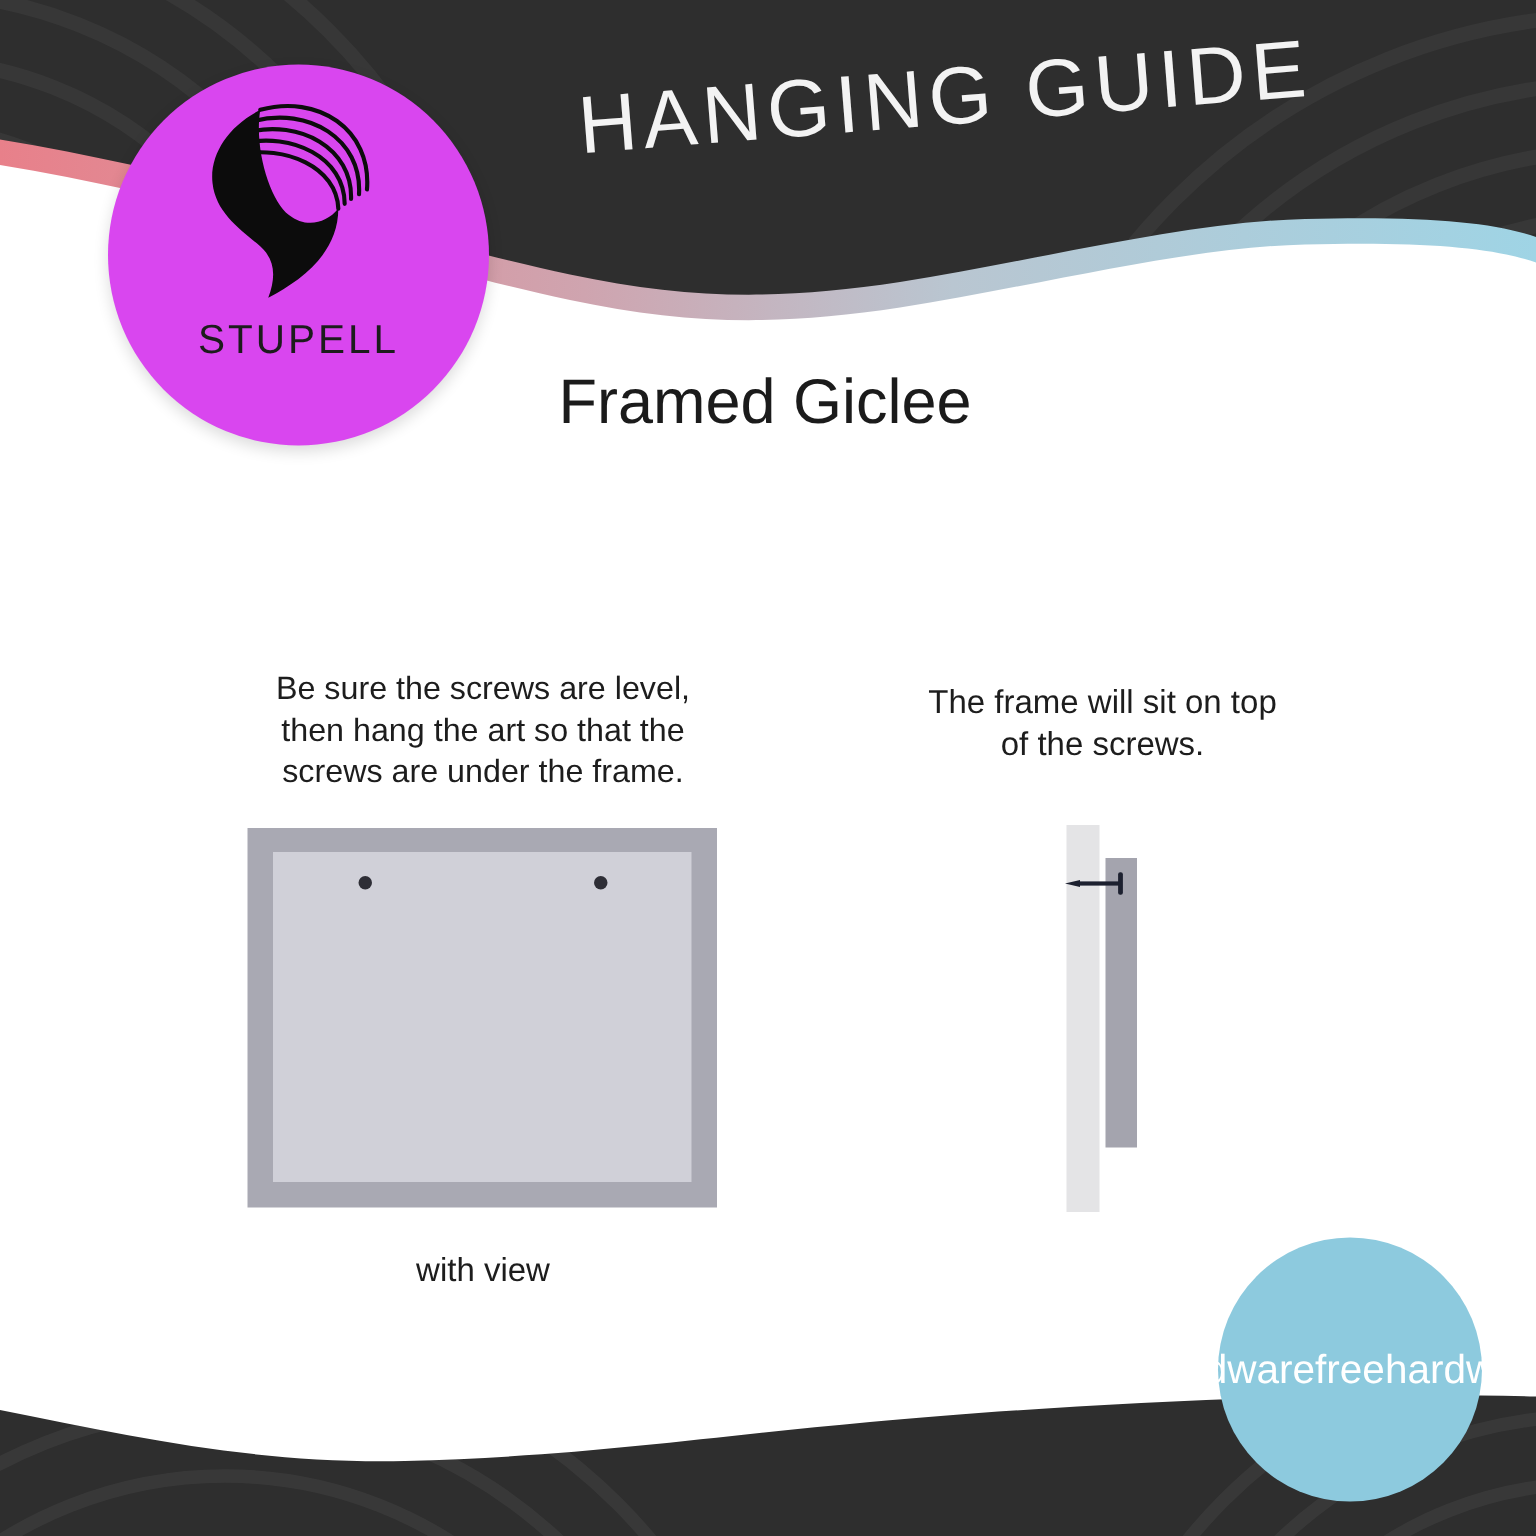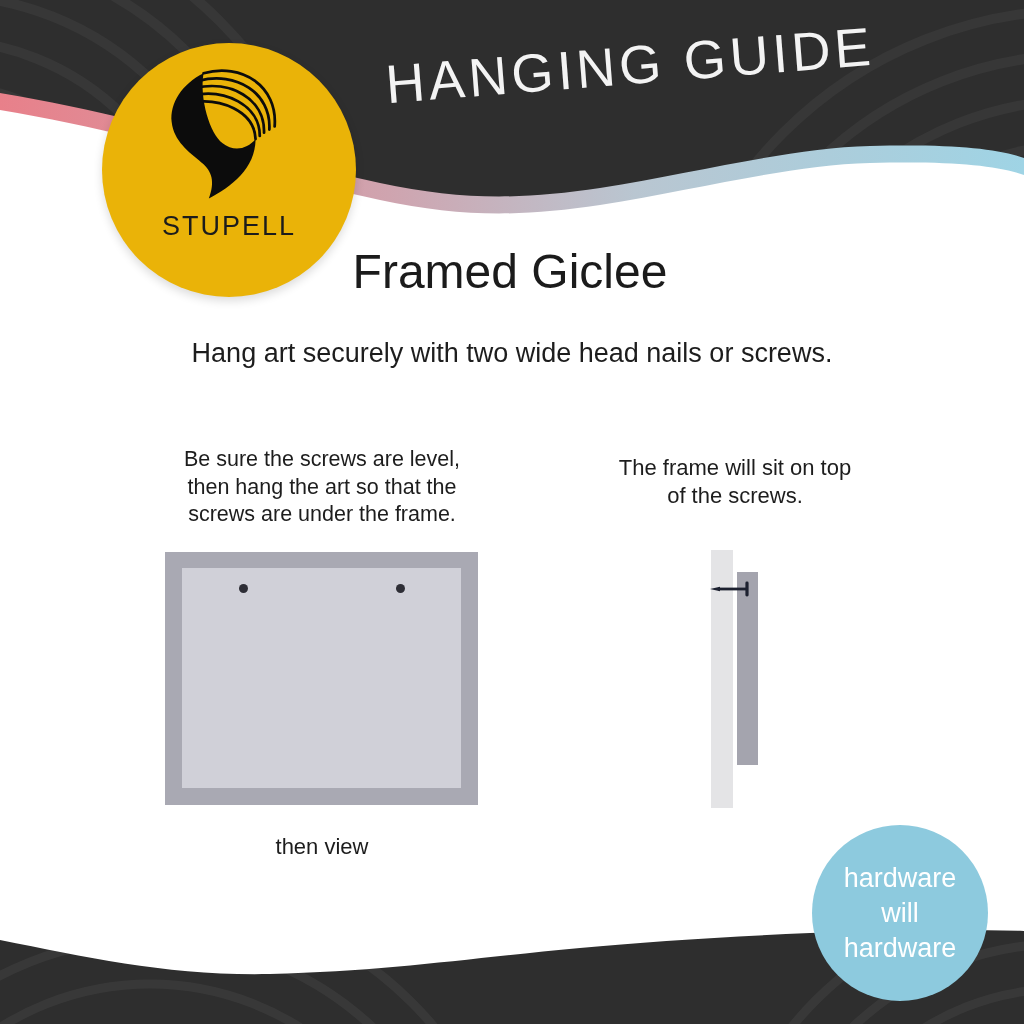--- a/index.html
+++ b/index.html
@@ -9,36 +9,36 @@
   }
   
   .hdr-svg{position:absolute;left:0;top:0;display:block;}
   .hanging-title{
     position:absolute;left:368px;top:34px;width:524px;text-align:center;
     transform:rotate(-4.5deg);transform-origin:center;
     font-size:54px;font-weight:500;letter-spacing:4px;color:#f3f3f3;white-space:nowrap;
   }
   
   .logo-circle{
-    position:absolute;left:102px;top:43px;width:254px;height:254px;border-radius:50%;
-    background:#eab308;box-shadow:0 4px 10px rgba(0,0,0,.14);z-index:4;
+    position:absolute;left:72px;top:43px;width:254px;height:254px;border-radius:50%;
+    background:#d946ef;box-shadow:0 4px 10px rgba(0,0,0,.14);z-index:4;
   }
   .logo-swoosh{position:absolute;left:62px;top:26px;}
   .logo-brand{
     position:absolute;left:0;top:168px;width:254px;text-align:center;
     font-size:27px;letter-spacing:2px;color:#1c1c1c;font-weight:500;
   }
   .logo-tagline{
     position:absolute;left:0;top:200px;width:254px;text-align:center;
     font-size:16px;letter-spacing:3px;color:#2b2b2b;
   }
   
   .product-title{
     position:absolute;left:310px;top:244px;width:400px;text-align:center;
-    font-size:48px;color:#1b1b1b;
+    font-size:42px;color:#1b1b1b;
   }
   .intro-line{
     position:absolute;left:62px;top:338px;width:900px;text-align:center;
     font-size:27px;font-weight:500;color:#1d1d1d;
   }
   .note{position:absolute;text-align:center;font-size:21.5px;line-height:27.5px;font-weight:500;color:#1d1d1d;}
   .note-front{left:152px;top:446px;width:340px;}
   .note-side{left:585px;top:454px;width:300px;font-size:22px;}
   .caption{position:absolute;text-align:center;font-size:22px;font-weight:500;color:#1d1d1d;}
   .caption-front{left:222px;top:834px;width:200px;}
@@ -49,21 +49,21 @@
   .screw-dot{position:absolute;width:9px;height:9px;border-radius:50%;background:#2e2e36;}
   .screw-dot.d1{left:74px;top:32px;}
   .screw-dot.d2{left:231px;top:32px;}
   
   .side-wall{position:absolute;left:711px;top:550px;width:22px;height:258px;background:#e4e4e6;}
   .side-frame{position:absolute;left:737px;top:572px;width:21px;height:193px;background:#a4a4ae;}
   .nail{position:absolute;left:708px;top:580px;z-index:3;}
   
   .badge-circle{
     position:absolute;left:812px;top:825px;width:176px;height:176px;border-radius:50%;
-    background:#8dcade;z-index:6;display:flex;flex-direction:column;align-items:center;justify-content:center;
+    background:#8dcade;z-index:6;display:flex;flex-direction:row;align-items:center;justify-content:center;
   }
   .badge-line{font-size:27px;line-height:35px;color:#ffffff;font-weight:500;text-align:center;}
   
   .ftr-svg{position:absolute;left:0;top:914px;display:block;z-index:2;}
 </style>
 </head>
 <body>
 
 <div id="canvas">
 
@@ -110,39 +110,38 @@
         <path stroke-width="2.6" d="M25,25 C56,18 89,34 89,63"></path>
         <path stroke-width="2.6" d="M22,32 C52,26 84,40 85,66"></path>
       </g>
       <path fill="#0c0c0c" d="M36,4 C16,14 4,32 6,50 C8,68 22,78 34,88 C44,96 47,106 41,122
                C62,111 85,94 85,66 C77,76 64,78 54,70 C42,61 32,28 36,4 Z"></path>
     </svg>
     <div class="logo-brand">STUPELL</div>
   </div>
 
   <div class="product-title">Framed Giclee</div>
-  <div class="intro-line">Hang art securely with two wide head nails or screws.</div>
 
   <div class="note note-front">
     <div>Be sure the screws are level,</div>
     <div>then hang the art so that the</div>
     <div>screws are under the frame.</div>
   </div>
 
   <div class="note note-side">
     <div>The frame will sit on top</div>
     <div>of the screws.</div>
   </div>
 
   <div class="front-frame">
     <div class="front-inner"></div>
     <div class="screw-dot d1"></div>
     <div class="screw-dot d2"></div>
   </div>
-  <div class="caption caption-front">then view</div>
+  <div class="caption caption-front">with view</div>
 
   <div class="side-wall"></div>
   <div class="side-frame"></div>
   <svg class="nail" width="46" height="18" viewBox="0 0 46 18" aria-hidden="true">
     <polygon points="2,9 12,6.7 12,11.3" fill="#1d2130"></polygon>
     <rect x="10" y="7.6" width="29" height="2.8" fill="#1d2130"></rect>
     <rect x="37.4" y="1.5" width="3.2" height="15" rx="1.4" fill="#1d2130"></rect>
   </svg>
 
   <svg class="ftr-svg" width="1024" height="110" viewBox="0 0 110 110" preserveAspectRatio="none" style="width:1024px;height:110px;" aria-hidden="true">
@@ -162,17 +161,17 @@
       <circle cx="150" cy="350" r="370"></circle>
       <circle cx="1060" cy="330" r="210"></circle>
         <circle cx="1060" cy="330" r="255"></circle>
       <circle cx="1060" cy="330" r="300"></circle>
         <circle cx="1060" cy="330" r="345"></circle>
     </g>
   </svg>
 
   <div class="badge-circle">
     <div class="badge-line">hardware</div>
-    <div class="badge-line">will</div>
+    <div class="badge-line">free</div>
     <div class="badge-line">hardware</div>
   </div>
 
 </div>
 
 </body></html>

